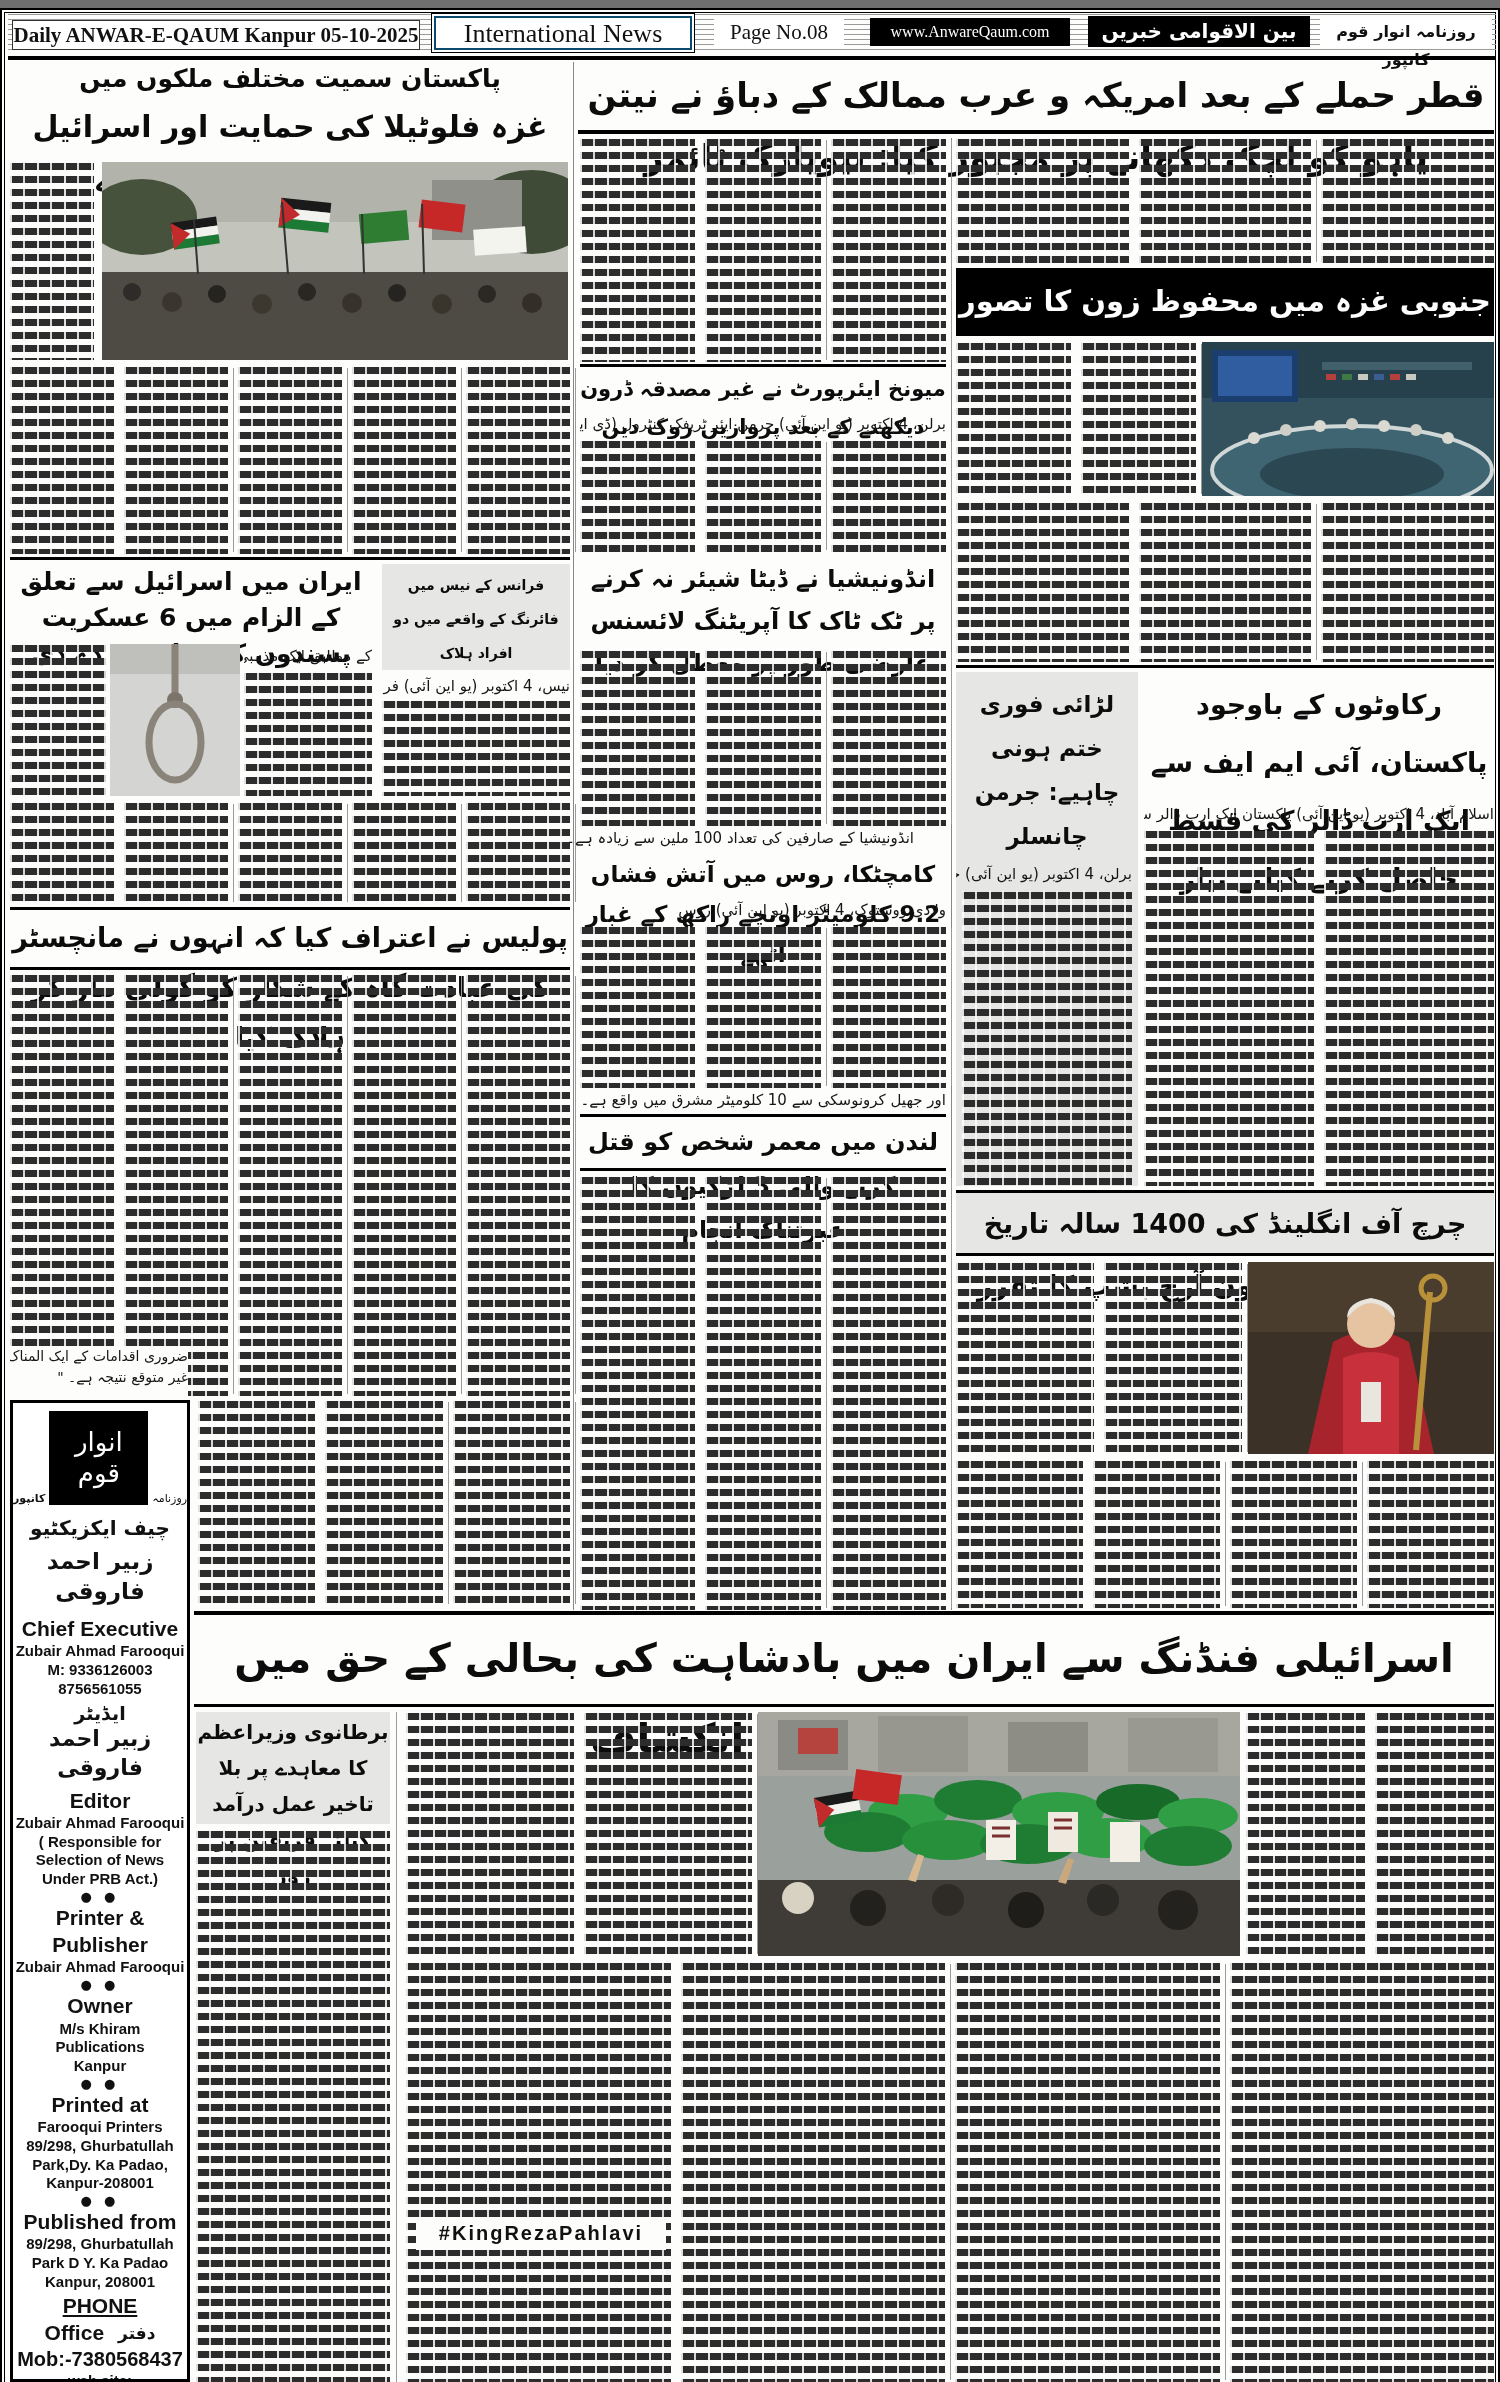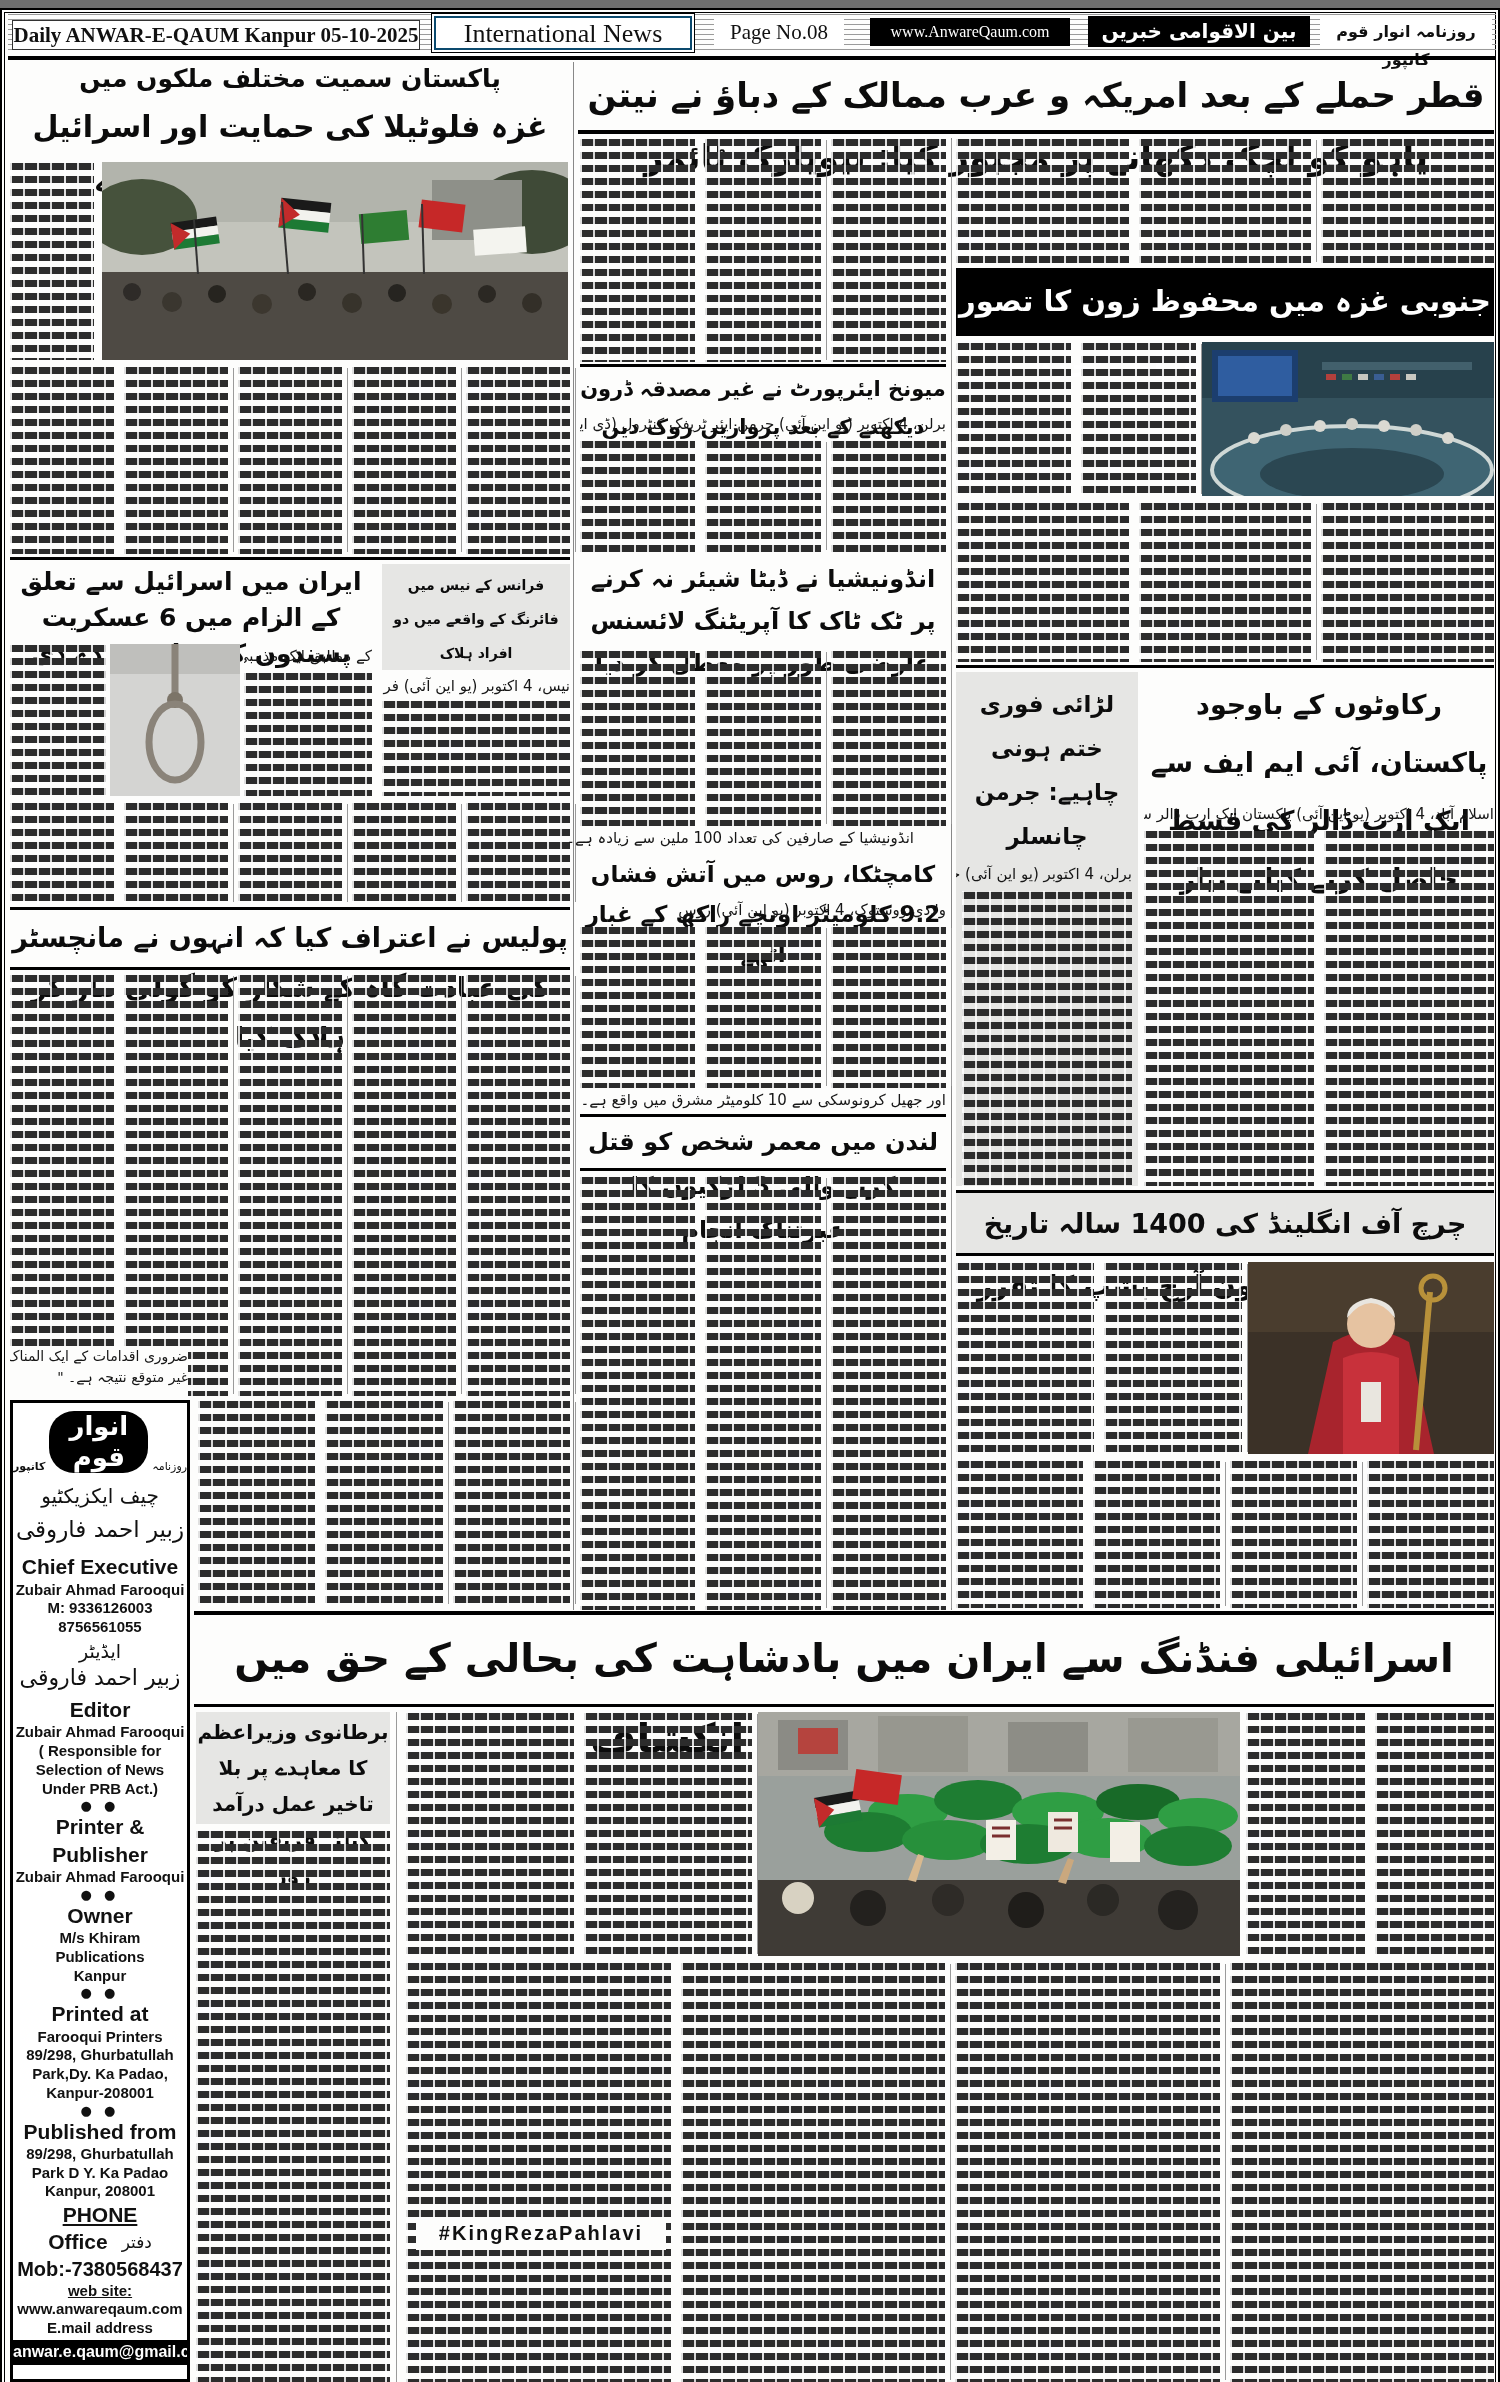--- a/index.html
+++ b/index.html
@@ -20,21 +20,21 @@
       repeating-linear-gradient(90deg, rgba(255,255,255,.85) 0 2px, rgba(255,255,255,0) 2px 13px,
                                 rgba(255,255,255,.8) 13px 15px, rgba(255,255,255,0) 15px 27px),
       repeating-linear-gradient(180deg, #2c2c2c 1px 8px, rgba(0,0,0,0) 8px 14px);}
   .cols{display:flex;gap:10px;}
   .cols .c{flex:1;position:relative;}
   .cols .c + .c::before{content:"";position:absolute;right:-6px;top:2px;bottom:2px;width:1px;background:#9a9a9a;}
   .lead{direction:rtl;text-align:right;font-size:15px;line-height:21px;white-space:nowrap;overflow:hidden;color:#161616;}
   .inv{background:#000;color:#fff;}
   .hdr-stripes{background:repeating-linear-gradient(180deg,#9a9a9a 0 1px,transparent 1px 5px);}
   .graybox{background:#e6e6e4;}
-  .sb{font-weight:normal;line-height:1.3;}
+  .sb{font-weight:bold;line-height:1.3;}
   .sb-en{font-family:"Liberation Sans",sans-serif;font-weight:bold;font-size:15px;line-height:1.25;}
   .sb-big{font-family:"Liberation Sans",sans-serif;font-weight:bold;font-size:21px;line-height:1.3;}
   .u{text-decoration:underline;}
   .dotrow{font-size:13px;letter-spacing:4px;}
 </style>
 </head>
 <body>
 
 <div class="page">
   <div class="frame"></div>
@@ -138,21 +138,21 @@
       <div class="c fill"></div>
   </div>
   <div class="abs" style="left:8px;top:1336px;width:178px;height:52px;background:#fdfdfc;">
     <div class="lead" style="font-size:14px;">ضروری اقدامات کے ایک المناک اور</div>
     <div class="lead" style="font-size:14px;">غیر متوقع نتیجہ ہے۔ "</div>
   </div>
 
   <div class="abs ctr" style="left:8px;top:1390px;width:180px;height:982px;border:3px solid #000;background:#fff;overflow:hidden;">
     <div class="ur" style="display:flex;justify-content:center;align-items:flex-end;gap:4px;margin-top:8px;">
       <span style="font-size:11px;font-weight:normal;">روزنامہ</span>
-      <span class="inv" style="font-size:26px;font-weight:bold;padding:0 6px;line-height:1.2;border-radius:25px;">انوار قوم</span>
+      <span class="inv" style="font-size:26px;font-weight:normal;padding:16px 6px;line-height:1.2;">انوار قوم</span>
       <span style="font-size:11px;font-weight:bold;">کانپور</span>
     </div>
     <div class="ur sb" style="font-size:20px;margin-top:10px;">چیف ایکزیکٹیو</div>
     <div class="ur sb" style="font-size:23px;margin-top:6px;">زبیر احمد فاروقی</div>
     <div class="sb-big" style="margin-top:8px;">Chief Executive</div>
     <div class="sb-en">Zubair Ahmad Farooqui</div>
     <div class="sb-en">M:  9336126003</div>
     <div class="sb-en">8756561055</div>
     <div class="ur sb" style="font-size:19px;margin-top:2px;">ایڈیٹر</div>
     <div class="ur sb" style="font-size:22px;">زبیر احمد فاروقی</div>

